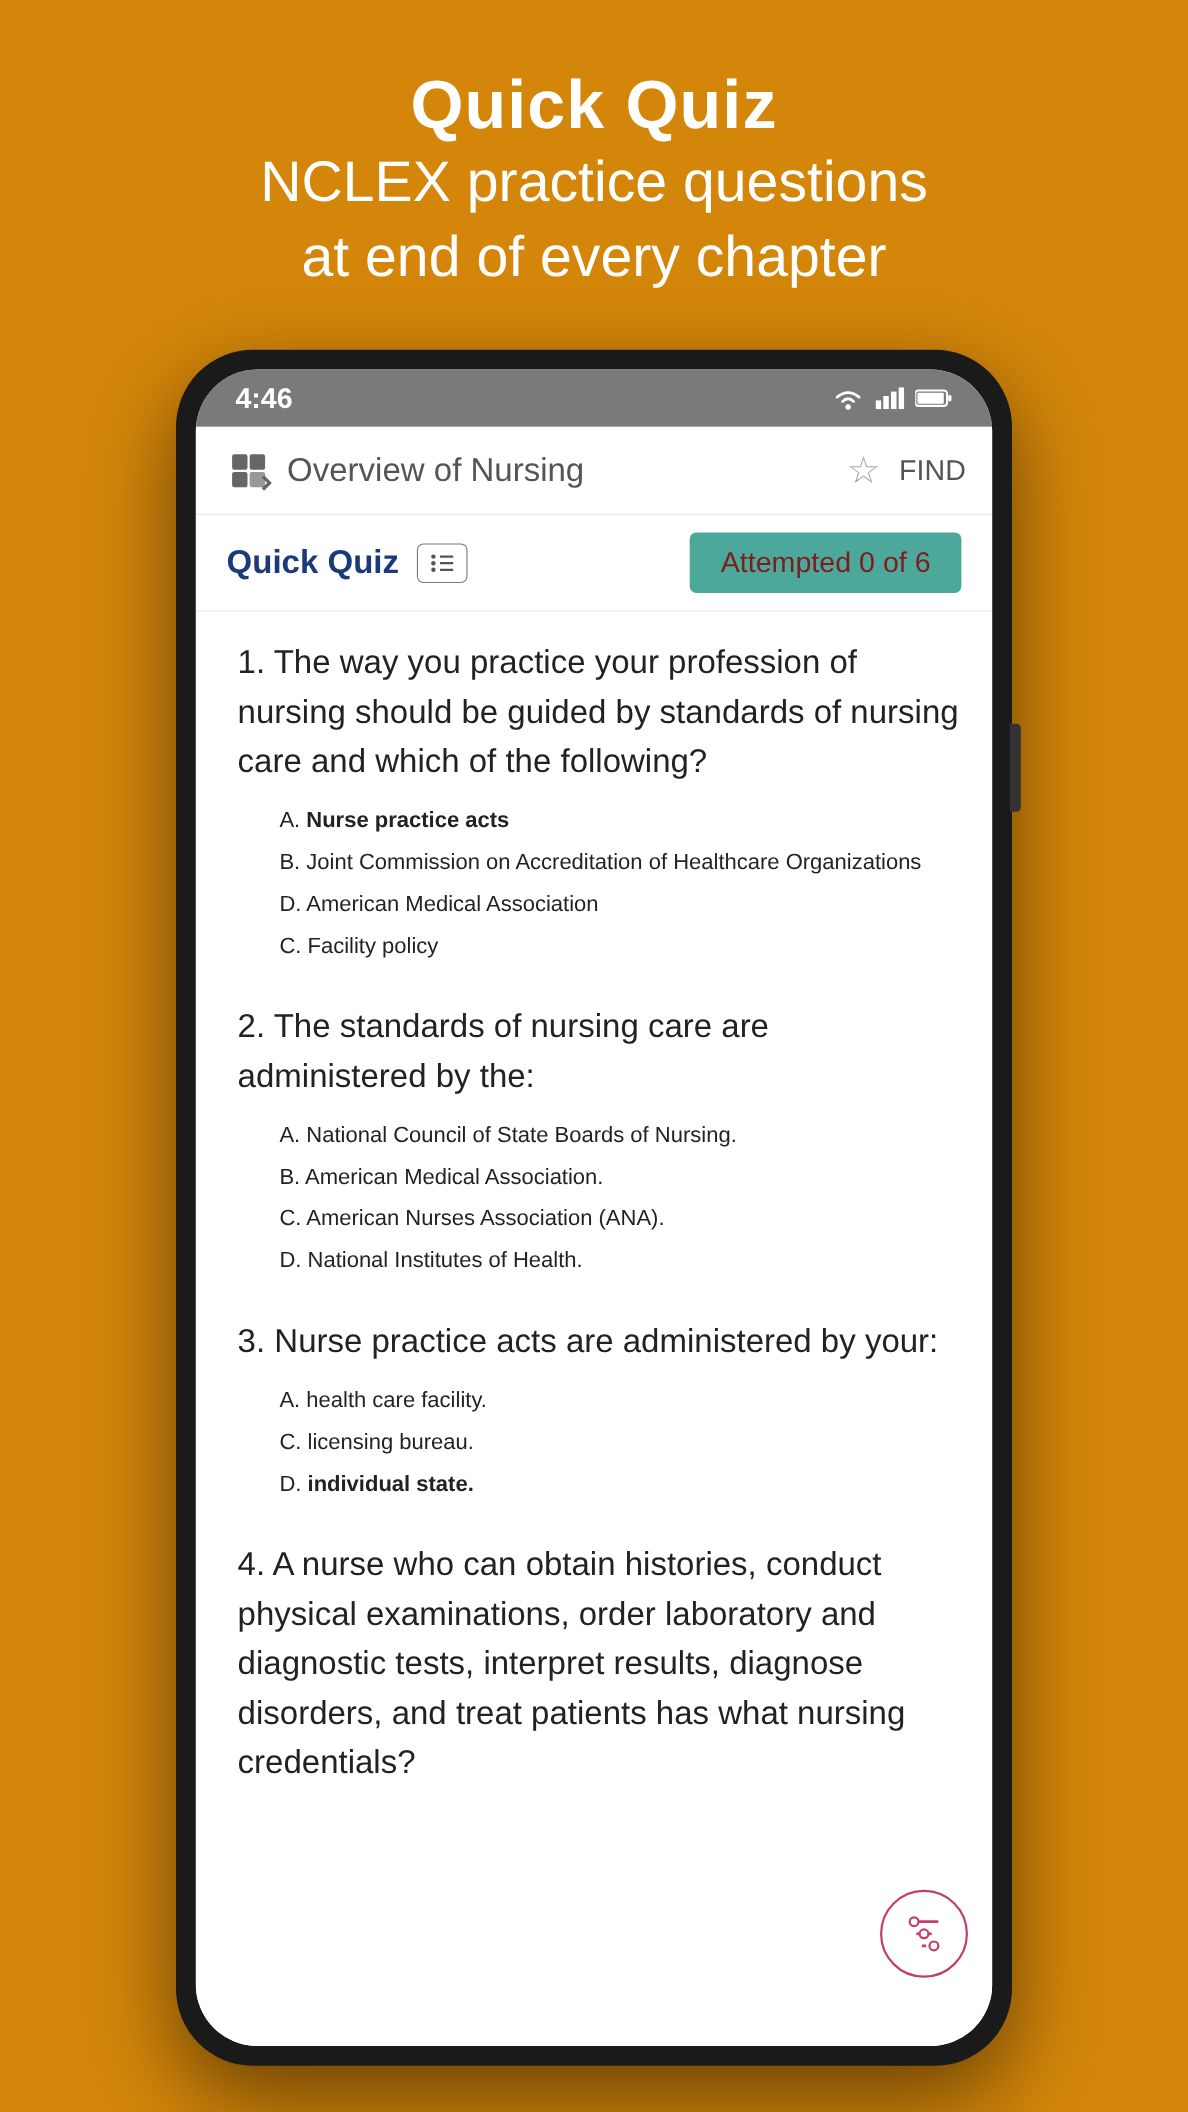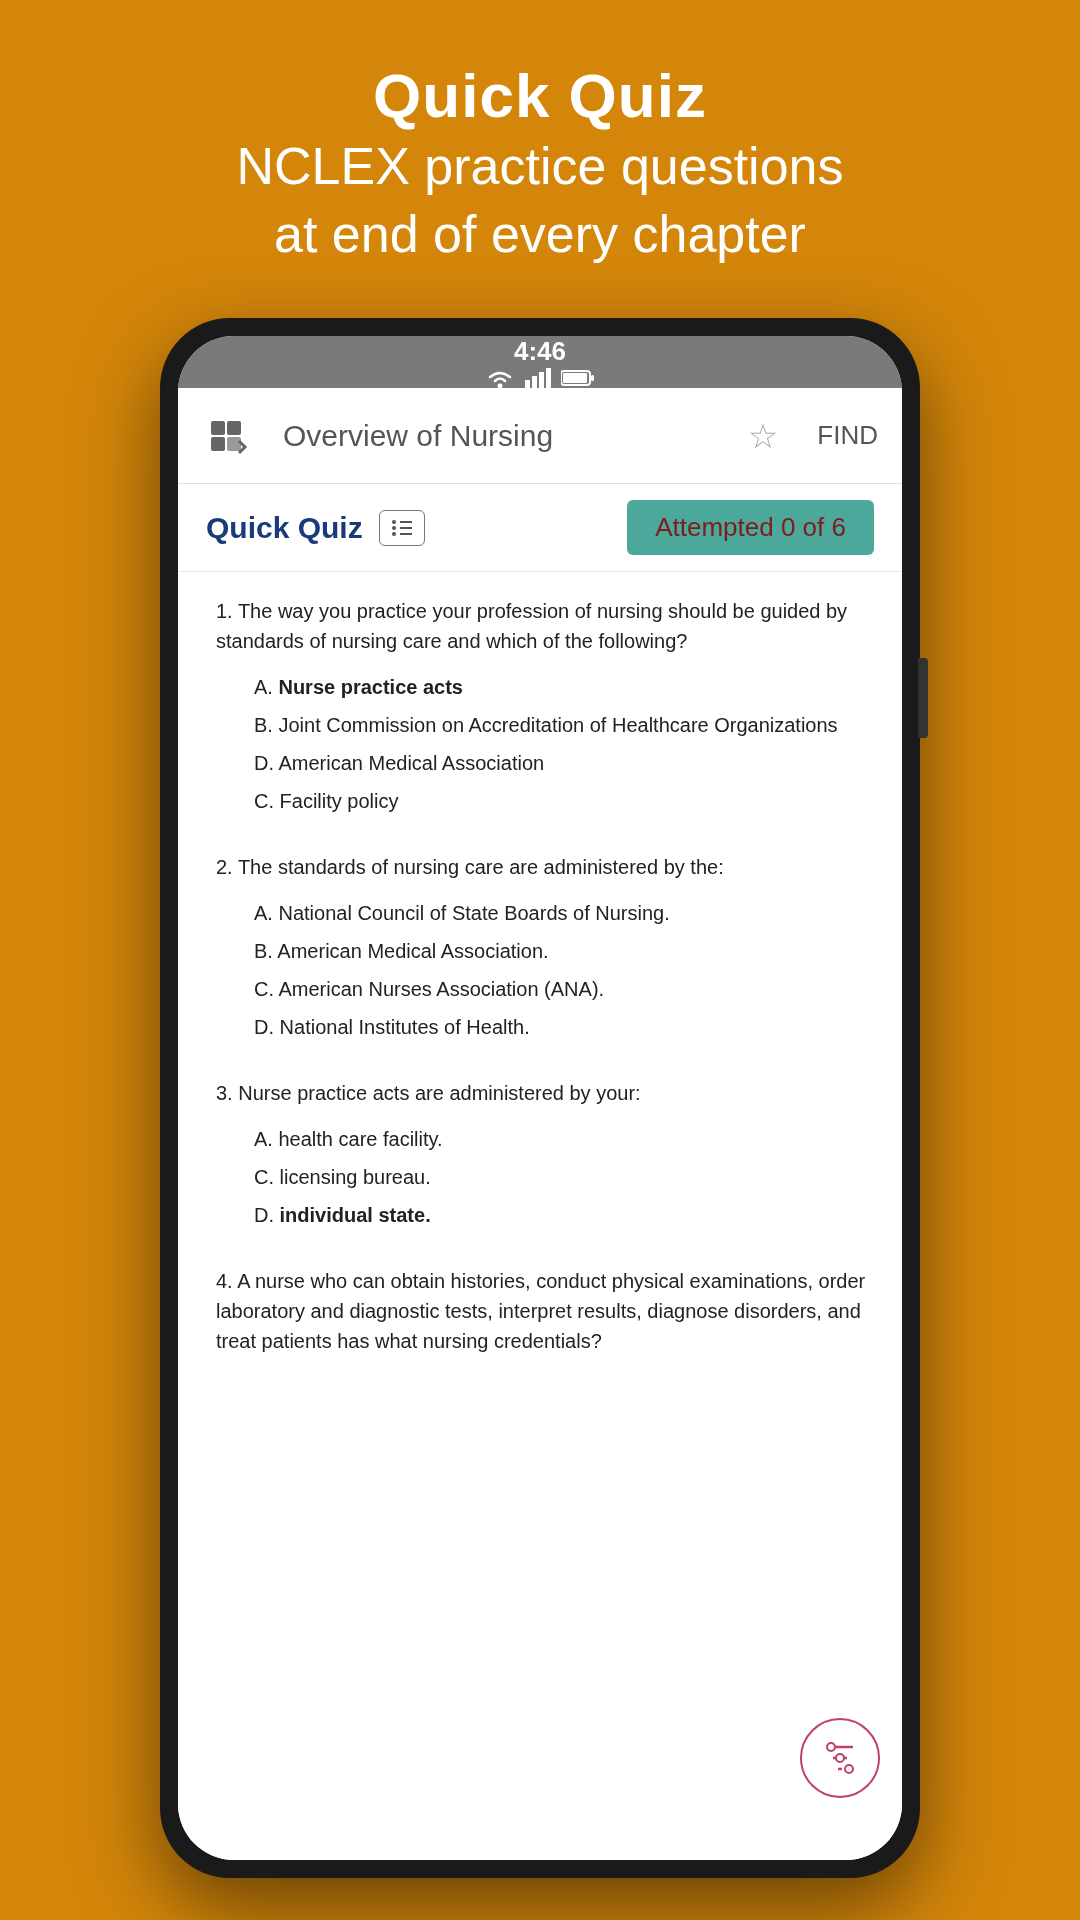--- a/index.html
+++ b/index.html
@@ -60,45 +60,44 @@
 
     
     .status-bar {
       background: #7a7a7a;
       height: 52px;
       display: flex;
       align-items: center;
       justify-content: space-between;
       padding: 0 36px;
       flex-shrink: 0;
-      flex-direction: column;
     }
 
     .status-time {
       color: white;
       font-size: 26px;
       font-weight: 600;
     }
 
     .status-icons {
       display: flex;
       align-items: center;
       gap: 10px;
     }
 
     
     .app-header {
       background: white;
-      height: 96px;
+      height: 80px;
       display: flex;
       align-items: center;
       padding: 0 24px;
       border-bottom: 1px solid #e0e0e0;
       flex-shrink: 0;
-      gap: 29px;
+      gap: 7px;
     }
 
     .header-menu-icon {
       width: 52px;
       height: 52px;
       display: flex;
       align-items: center;
       justify-content: center;
     }
 
@@ -177,21 +176,21 @@
       background: white;
       overflow-y: auto;
       padding: 24px 28px 80px 28px;
     }
 
     .question-block {
       margin-bottom: 36px;
     }
 
     .question-text {
-      font-size: 20px;
+      font-size: 30px;
       color: #222;
       line-height: 1.5;
       margin-bottom: 16px;
       padding-left: 10px;
     }
 
     .question-number {
       font-weight: 400;
     }
 

